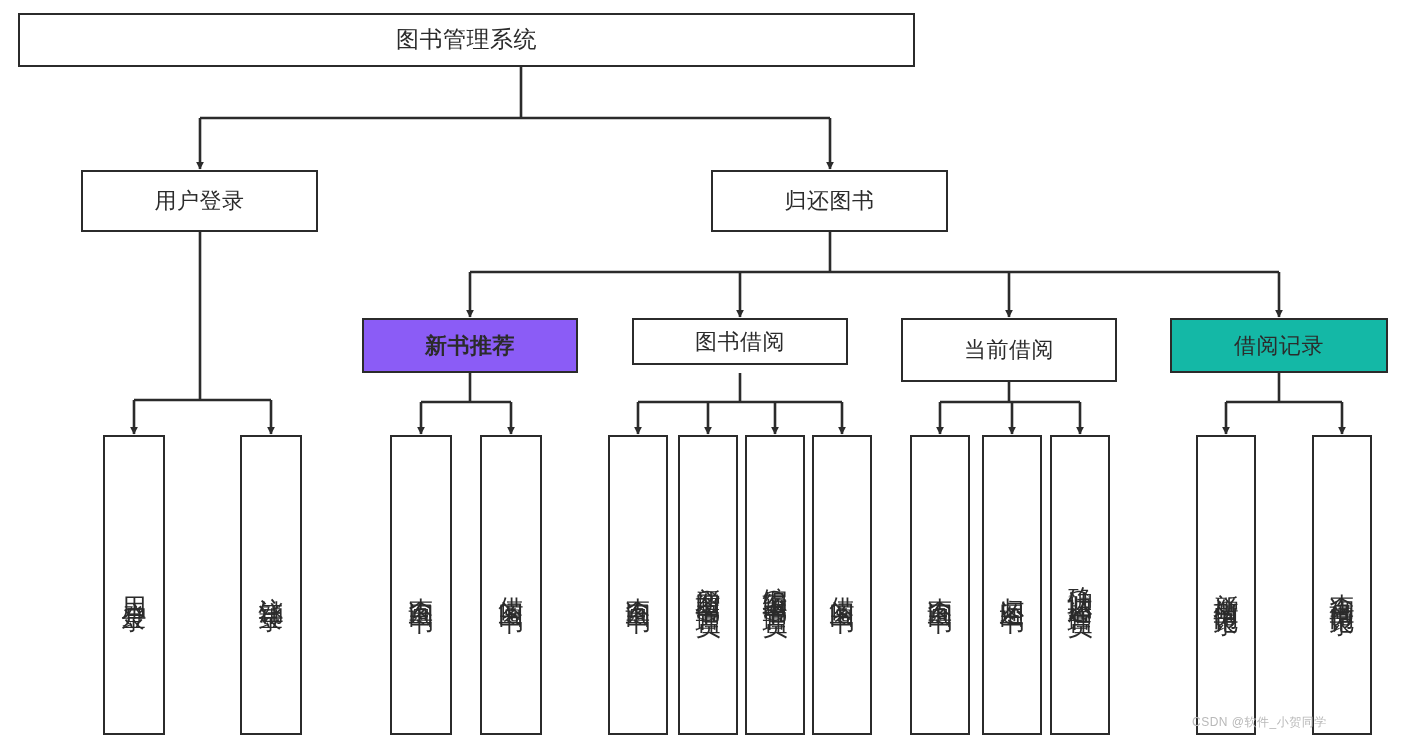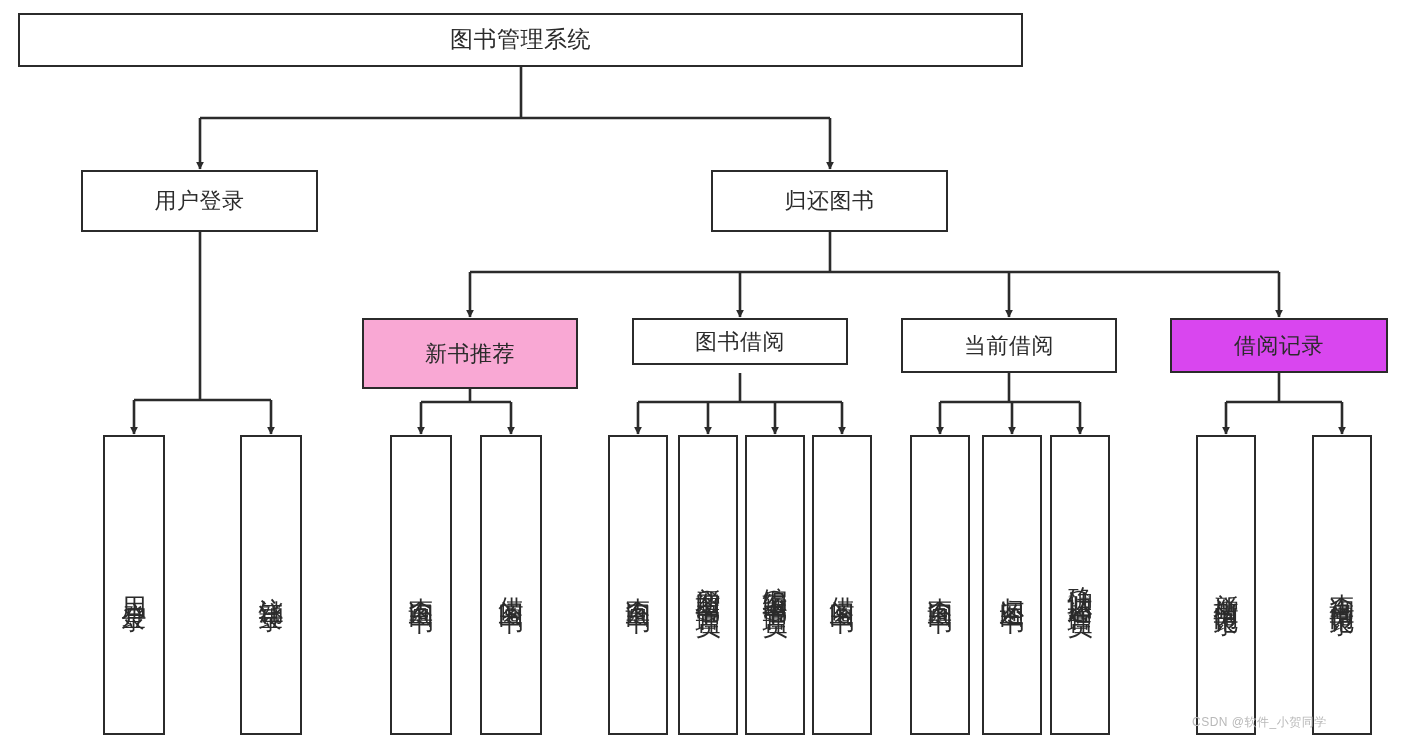--- a/index.html
+++ b/index.html
@@ -108,39 +108,39 @@
         <path d="M1012,402 L1012,434" marker-end="url(#arrowhead)"></path>
         <path d="M1080,402 L1080,434" marker-end="url(#arrowhead)"></path>
         <path d="M1279,373 L1279,402"></path>
         <path d="M1226,402 L1342,402"></path>
         <path d="M1226,402 L1226,434" marker-end="url(#arrowhead)"></path>
         <path d="M1342,402 L1342,434" marker-end="url(#arrowhead)"></path>
       </g>
   </svg>
 
   <div id="node-layer">
-      <div class="node horizontal" id="node-root" style="left: 18px; top: 13px; width: 1005px; height: 54px; border-color: rgb(43, 43, 43); background: rgb(255, 255, 255);">
+      <div class="node horizontal" id="node-root" style="left: 18px; top: 13px; width: 897px; height: 54px; border-color: rgb(43, 43, 43); background: rgb(255, 255, 255);">
         <span class="label" style="color: rgb(43, 43, 43);">图书管理系统</span>
       </div>
       <div class="node horizontal" id="node-login" style="left: 81px; top: 170px; width: 237px; height: 62px; border-color: rgb(43, 43, 43); background: rgb(255, 255, 255);">
         <span class="label" style="color: rgb(43, 43, 43);">用户登录</span>
       </div>
       <div class="node horizontal" id="node-bookmgmt" style="left: 711px; top: 170px; width: 237px; height: 62px; border-color: rgb(43, 43, 43); background: rgb(255, 255, 255);">
         <span class="label" style="color: rgb(43, 43, 43);">归还图书</span>
       </div>
-      <div class="node horizontal" id="node-newbook" style="left: 362px; top: 318px; width: 216px; height: 71px; border-color: rgb(43, 43, 43); background: #f9a8d4;">
+      <div class="node horizontal" id="node-newbook" style="left: 362px; top: 318px; width: 216px; height: 55px; border-color: rgb(43, 43, 43); background: #8b5cf6; font-weight: bold;">
         <span class="label" style="color: rgb(43, 43, 43);">新书推荐</span>
       </div>
       <div class="node horizontal" id="node-borrow" style="left: 632px; top: 318px; width: 216px; height: 47px; border-color: rgb(43, 43, 43); background: rgb(255, 255, 255);">
         <span class="label" style="color: rgb(43, 43, 43);">图书借阅</span>
       </div>
-      <div class="node horizontal" id="node-current" style="left: 901px; top: 318px; width: 216px; height: 55px; border-color: rgb(43, 43, 43); background: rgb(255, 255, 255);">
+      <div class="node horizontal" id="node-current" style="left: 901px; top: 318px; width: 216px; height: 64px; border-color: rgb(43, 43, 43); background: rgb(255, 255, 255);">
         <span class="label" style="color: rgb(43, 43, 43);">当前借阅</span>
       </div>
-      <div class="node horizontal" id="node-records" style="left: 1170px; top: 318px; width: 218px; height: 55px; border-color: rgb(43, 43, 43); background: #d946ef;">
+      <div class="node horizontal" id="node-records" style="left: 1170px; top: 318px; width: 218px; height: 55px; border-color: rgb(43, 43, 43); background: #14b8a6;">
         <span class="label" style="color: rgb(43, 43, 43);">借阅记录</span>
       </div>
       <div class="node vertical" id="node-leaf-login-1" style="left: 103px; top: 435px; width: 62px; height: 300px; border-color: rgb(43, 43, 43); background: rgb(255, 255, 255);">
         <span class="label" style="color: rgb(43, 43, 43);">用户登录</span>
       </div>
       <div class="node vertical" id="node-leaf-login-2" style="left: 240px; top: 435px; width: 62px; height: 300px; border-color: rgb(43, 43, 43); background: rgb(255, 255, 255);">
         <span class="label" style="color: rgb(43, 43, 43);">注销登录</span>
       </div>
       <div class="node vertical" id="node-leaf-new-1" style="left: 390px; top: 435px; width: 62px; height: 300px; border-color: rgb(43, 43, 43); background: rgb(255, 255, 255);">
         <span class="label" style="color: rgb(43, 43, 43);">查询图书</span>

